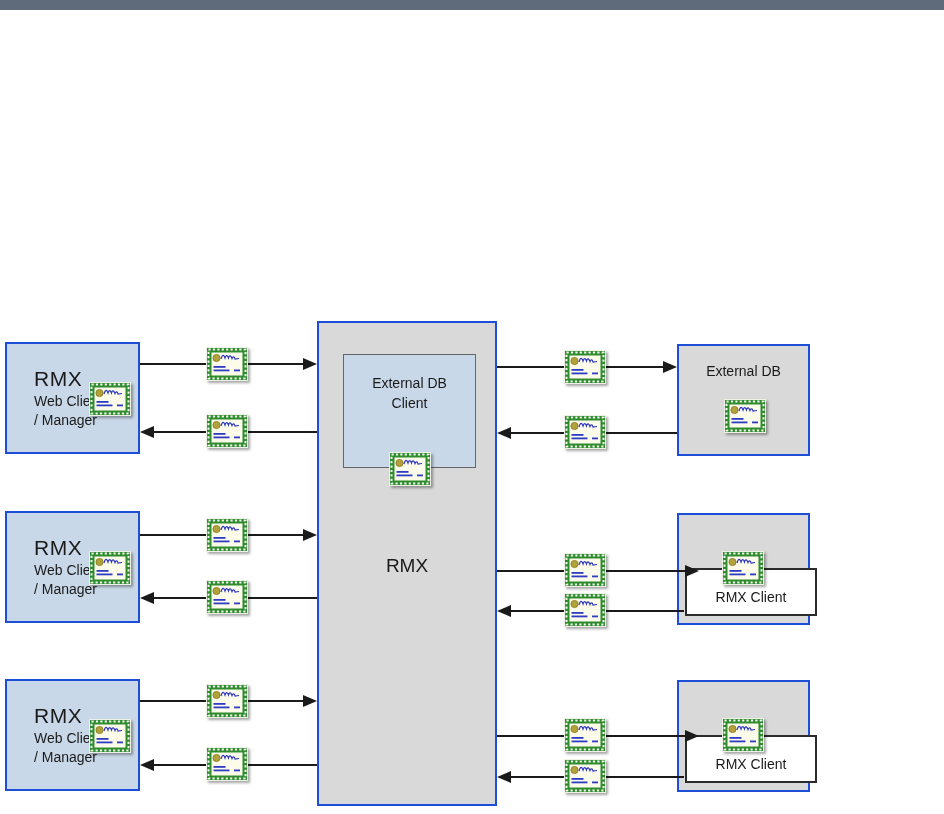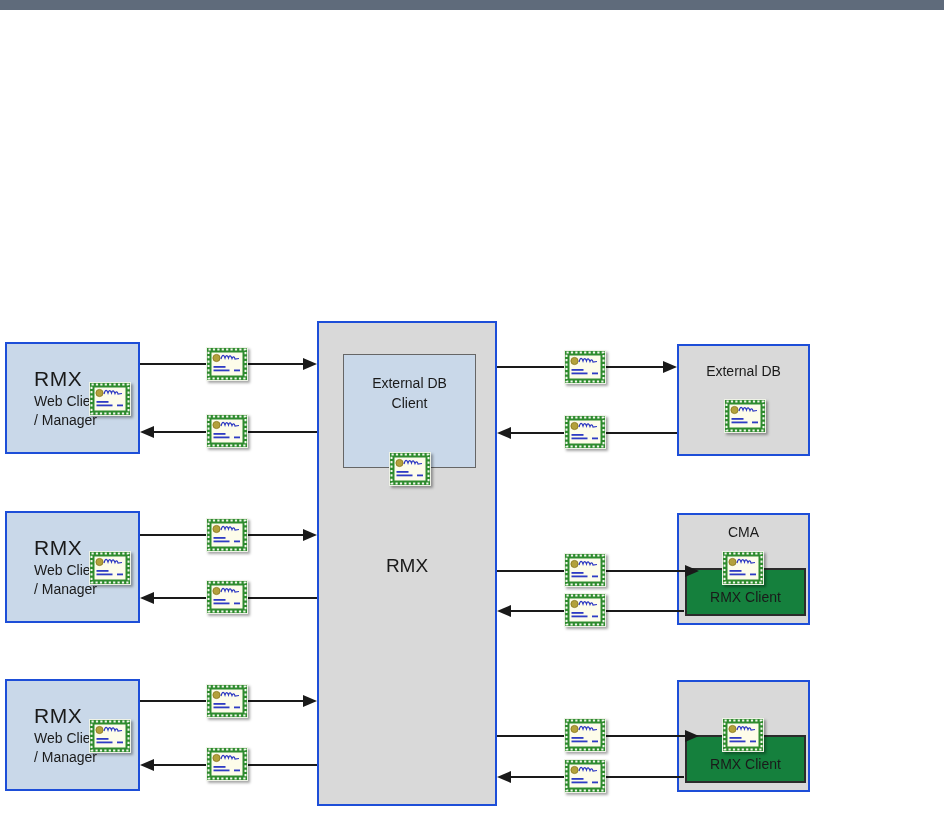--- a/index.html
+++ b/index.html
@@ -14,21 +14,21 @@
   .gray{background:#d9d9d9;}
   .wc-text{position:absolute;left:27px;top:22px;line-height:1.2;}
   .wc-title{font-size:21px;letter-spacing:.5px;}
   .wc-line{font-size:14px;margin-top:2px;}
   .center-label{position:absolute;left:0;top:232px;width:100%;text-align:center;font-size:19px;}
   .inner-ext{position:absolute;left:24px;top:31px;width:133px;height:114px;background:#c9d8e9;border:1px solid #666;}
   .inner-ext .lbl{margin-top:18px;text-align:center;font-size:14px;line-height:1.45;}
   .gray-label{width:100%;text-align:center;font-size:14px;}
   .pad17{padding-top:17px;}
   .pad9{padding-top:9px;}
-  .inner-client{position:absolute;left:6px;top:53px;width:121px;height:48px;background:#15803d;border:2px solid #2b2b2b;display:flex;align-items:center;justify-content:center;}
+  .inner-client{position:absolute;left:6px;top:53px;width:132px;height:48px;background:#ffffff;border:2px solid #2b2b2b;display:flex;align-items:center;justify-content:center;}
   .inner-client .lbl{font-size:14px;margin-top:10px;}
   .arrow{position:absolute;height:2px;background:#1a1a1a;z-index:6;}
   .arrow.right::after{
     content:'';position:absolute;right:-14px;top:-5px;width:0;height:0;
     border-left:14px solid #1a1a1a;border-top:6px solid transparent;border-bottom:6px solid transparent;
   }
   .arrow.left::before{
     content:'';position:absolute;left:-14px;top:-5px;width:0;height:0;
     border-right:14px solid #1a1a1a;border-top:6px solid transparent;border-bottom:6px solid transparent;
   }
@@ -142,21 +142,20 @@
           <circle cx="10.5" cy="11" r="3.6" fill="#b3a13c" stroke="#857417" stroke-width="0.8"></circle>
           <path d="M15 12 C16.5 6.5 18 8 19 11 C20 7.5 21.5 8 22.5 11 C23.5 7.5 25 8.5 26 11.5 C27 9 28.5 9.5 29 12 L33 11.5" fill="none" stroke="#2a35c2" stroke-width="1.2"></path>
           <rect x="7.5" y="19" width="12" height="1.8" fill="#2e3bc4"></rect>
           <rect x="7.5" y="22.5" width="16" height="1.8" fill="#2e3bc4"></rect>
           <rect x="28" y="22.5" width="6" height="1.8" fill="#2e3bc4"></rect>
         </svg>
       </span>
   </div>
 
   <div class="box gray" style="left:677px;top:513px;width:133px;height:112px;">
-    <div class="gray-label pad9">CMA</div>
     <div class="box blue inner-client">
       <div class="lbl">RMX Client</div>
     </div>
     <span class="cert" style="left:43px;top:36px;">
         <svg viewBox="0 0 42 34" xmlns="http://www.w3.org/2000/svg" preserveAspectRatio="none">
           <rect x="0" y="0" width="42" height="34" fill="#eef2e6"></rect>
           <rect x="1" y="1" width="40" height="32" fill="#2e8b2e"></rect>
           <rect x="2.5" y="2.5" width="37" height="29" fill="none" stroke="#f4f8ee" stroke-width="2" stroke-dasharray="2.2 2.2"></rect>
           <rect x="5" y="5" width="32" height="24" fill="#fdfcea" stroke="#2e8b2e" stroke-width="1"></rect>
           <circle cx="10.5" cy="11" r="3.6" fill="#b3a13c" stroke="#857417" stroke-width="0.8"></circle>

